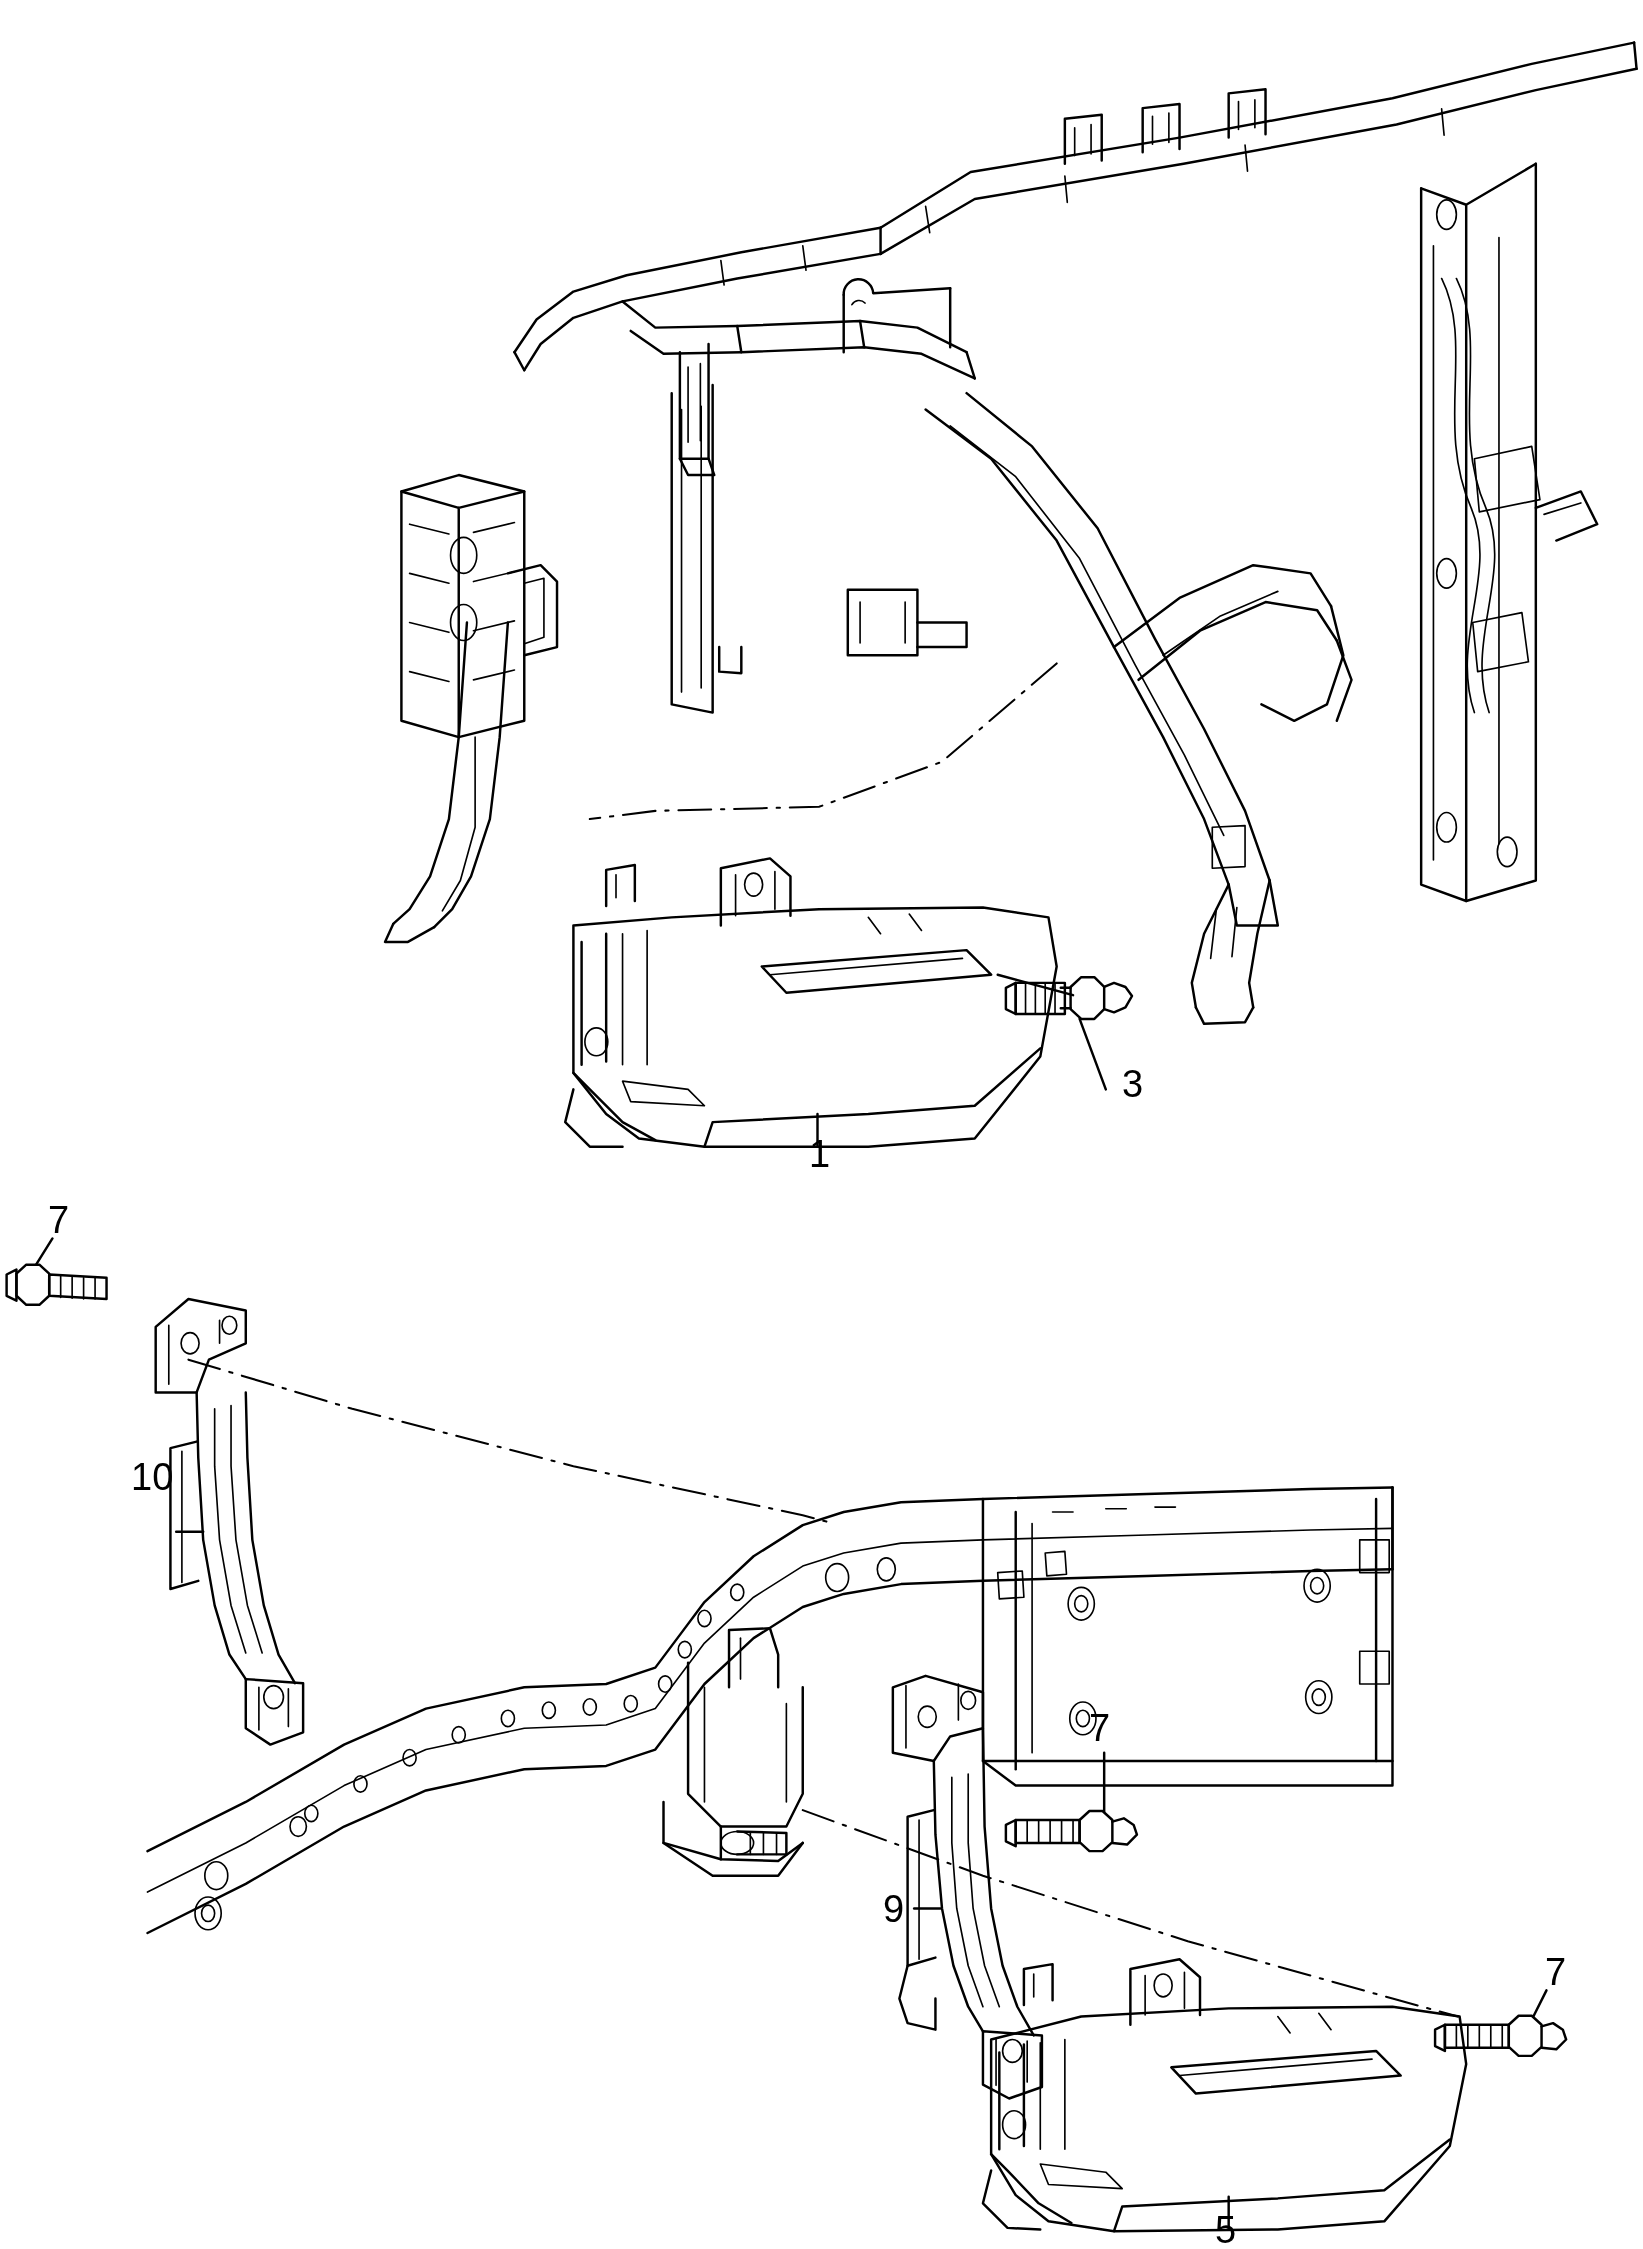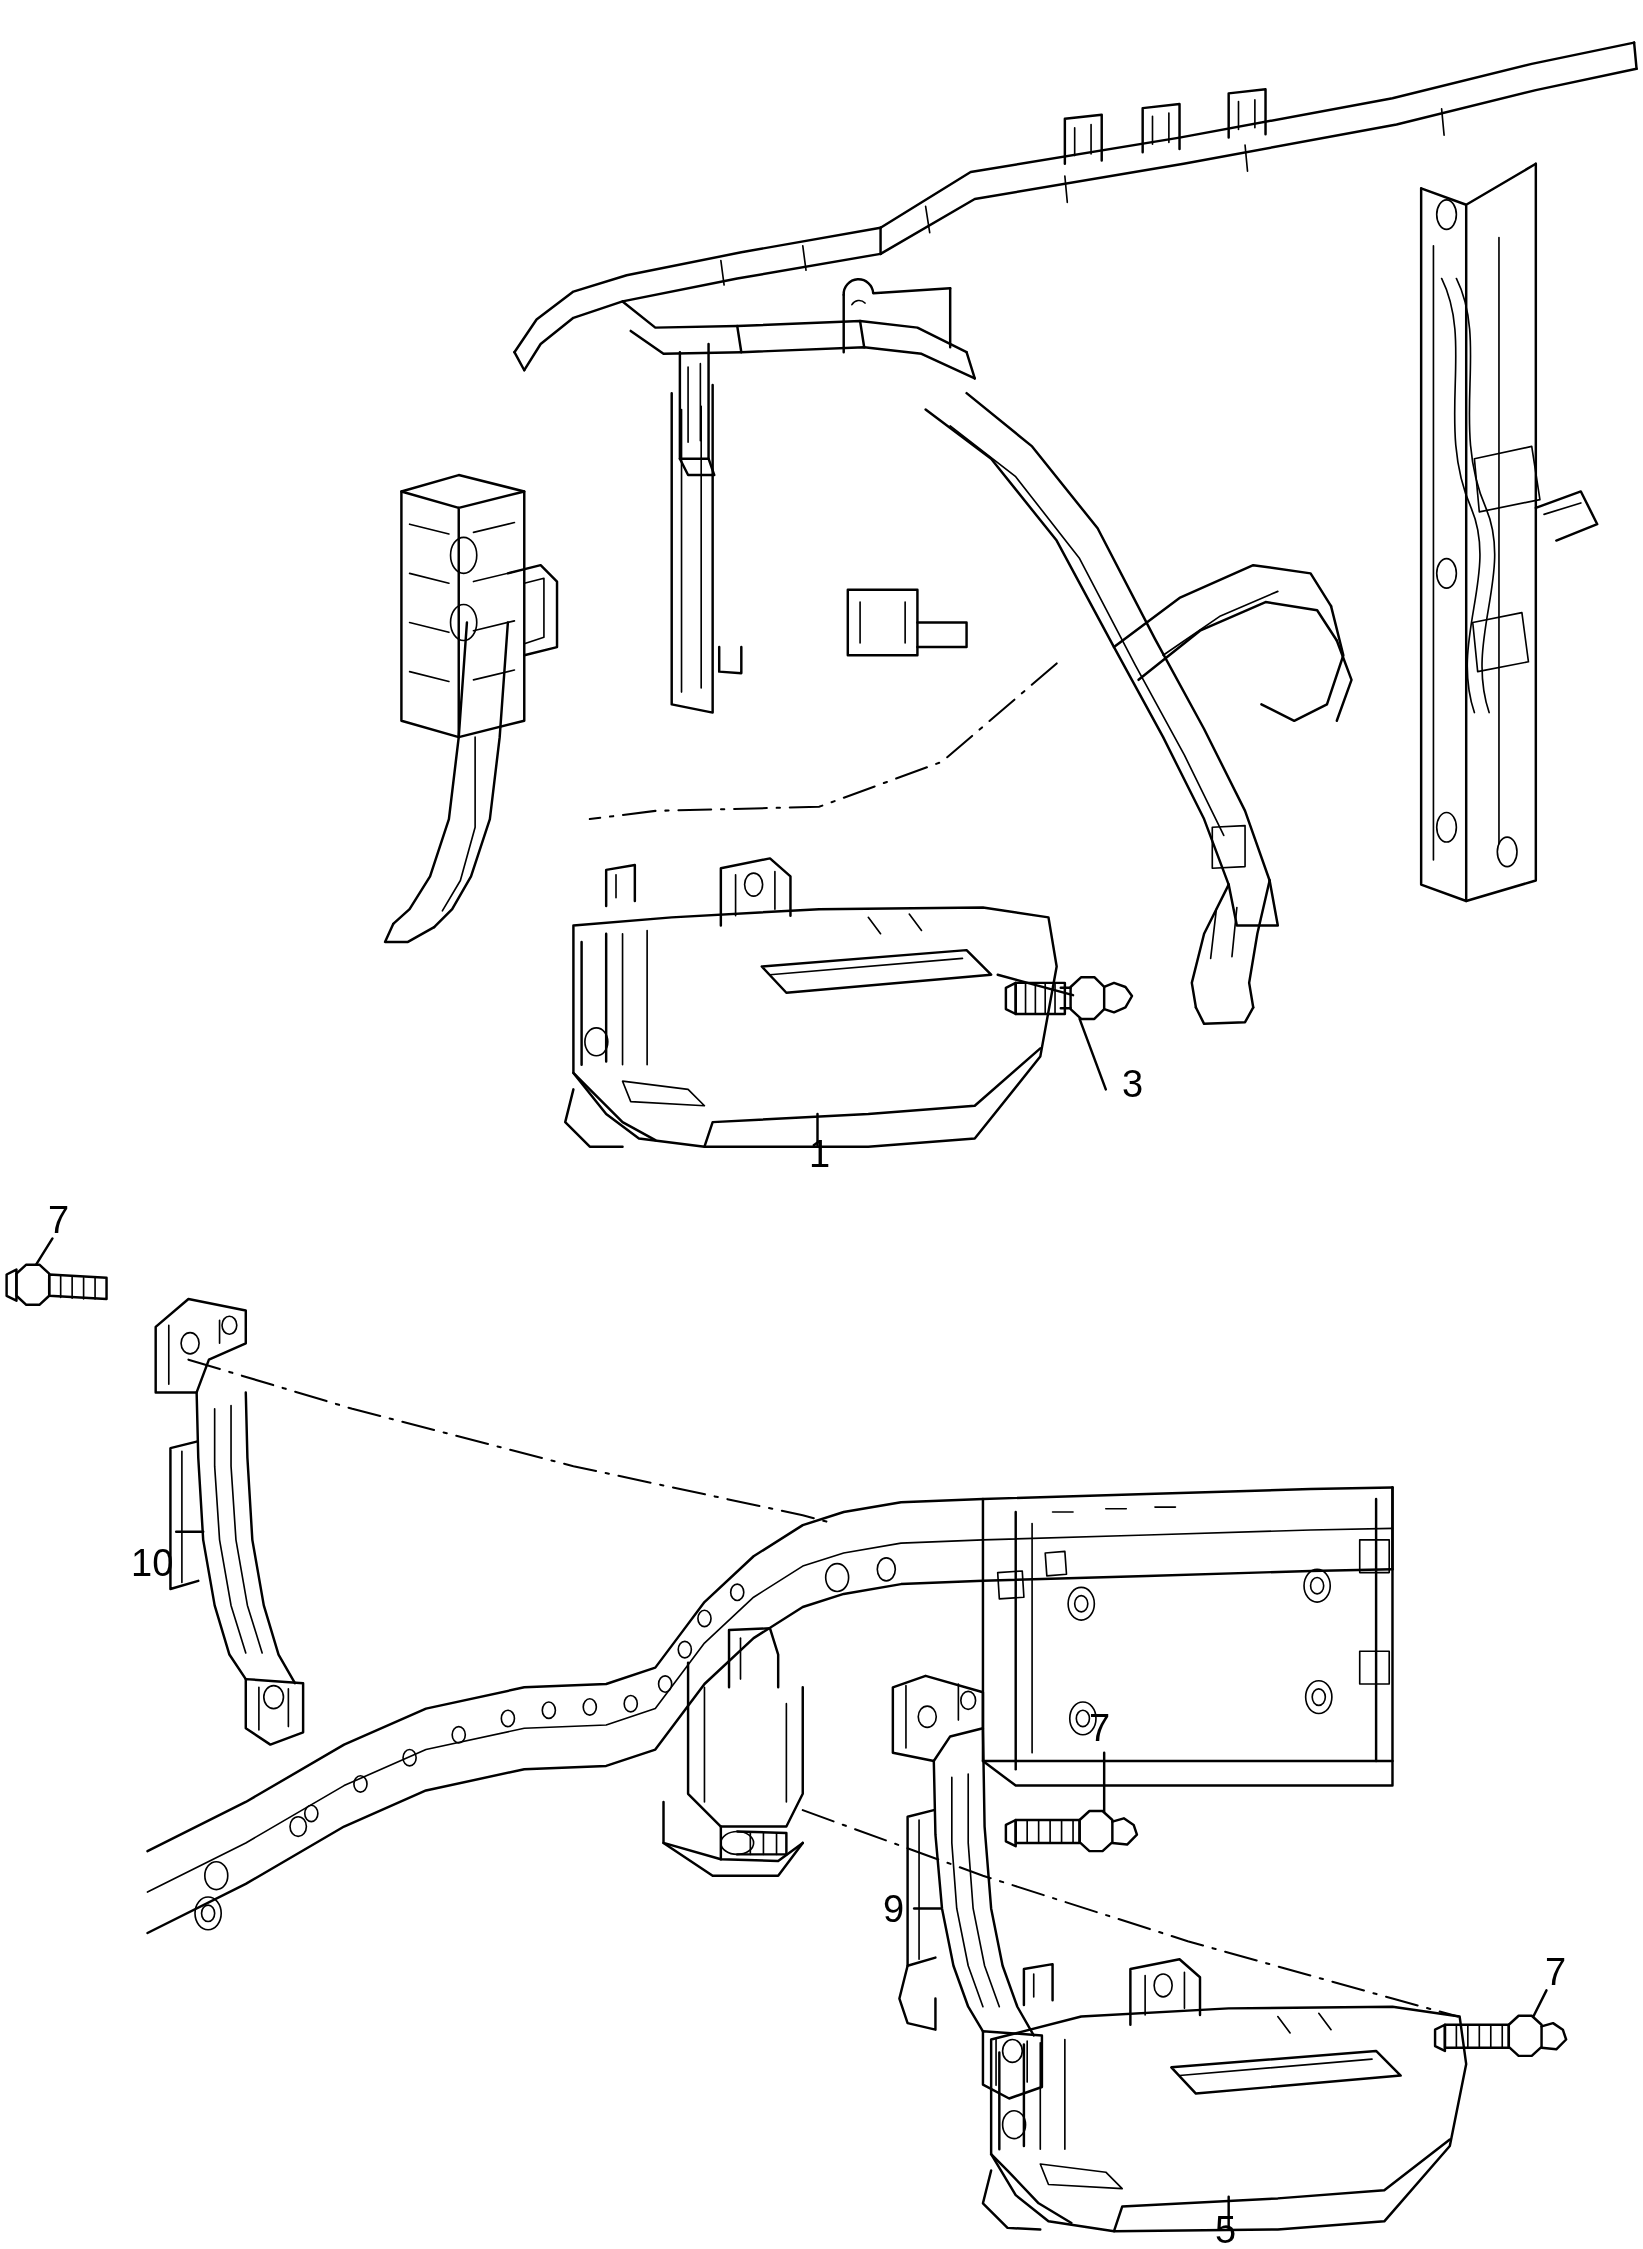--- a/index.html
+++ b/index.html
@@ -336,20 +336,20 @@
       <path class="ln-thin" d="M1778 2472 L1778 2500 M1792 2472 L1792 2500 M1806 2472 L1806 2500 M1820 2472 L1820 2500 M1834 2472 L1834 2500"></path>
       <path class="ln" d="M1752 2478 L1764 2472 L1764 2504 L1752 2498 Z"></path>
       <path class="ln-leader" d="M1872 2462 L1888 2430"></path>
     </g>
 
   </svg>
 
   <div class="label" style="left:809px; top:1135px;">1</div>
   <div class="label" style="left:1122px; top:1065px;">3</div>
   <div class="label" style="left:48px; top:1201px;">7</div>
-  <div class="label" style="left:131px; top:1544px;">10</div>
+  <div class="label" style="left:131px; top:1458px;">10</div>
   <div class="label" style="left:1089px; top:1709px;">7</div>
   <div class="label" style="left:883px; top:1890px;">9</div>
   <div class="label" style="left:1545px; top:1953px;">7</div>
   <div class="label" style="left:1215px; top:2211px;">5</div>
 
 </div>
 
 
 </body></html>

